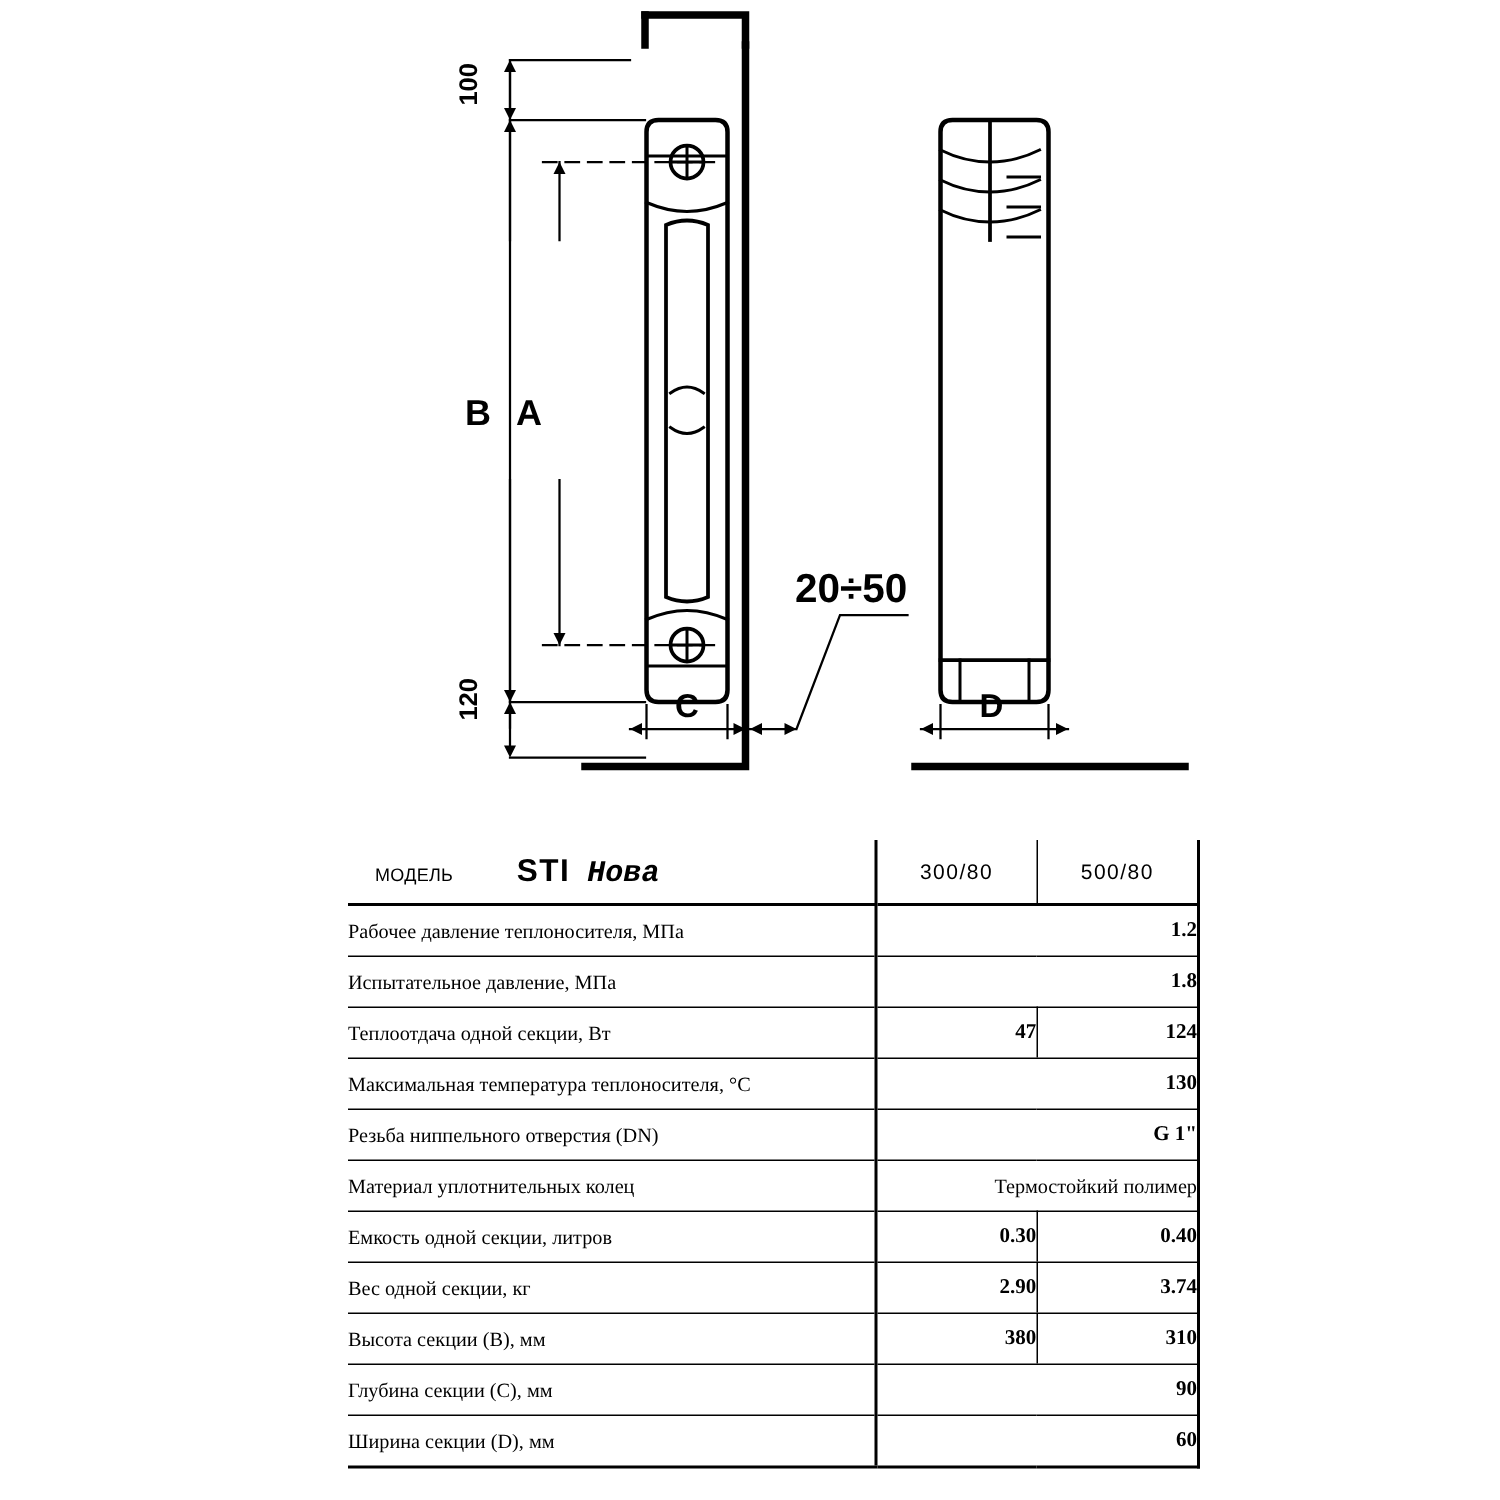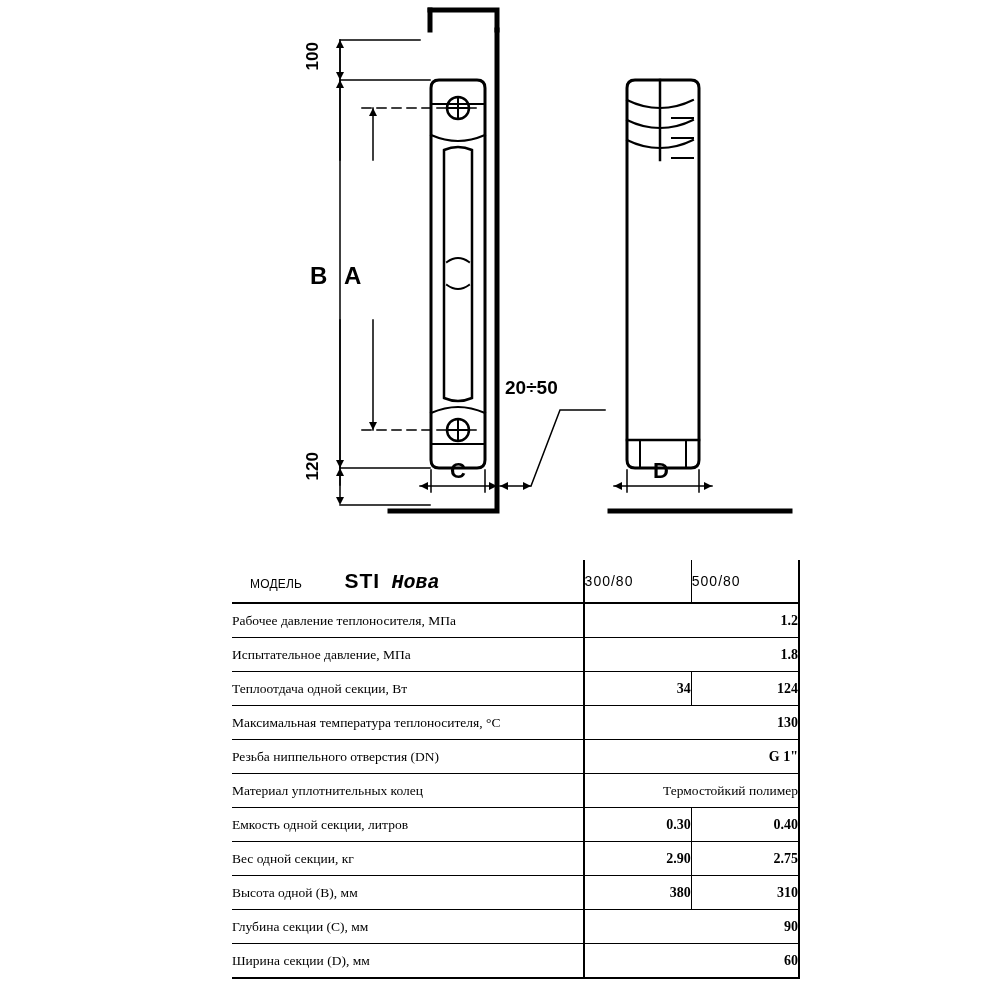--- a/index.html
+++ b/index.html
@@ -67,20 +67,21 @@
   .hdr-series {
     font-family: Liberation Mono, monospace;
     font-style: italic;
     font-weight: bold;
     font-size: 20px;
     padding-left: 8px;
   }
   .hdr-size {
     font-family: "Liberation Sans", sans-serif;
     font-size: 14px;
+    text-align: center;
     letter-spacing: 1px;
     margin-left: 29px;
   }
   .row td {
     height: 33px;
     border-bottom: 1.4px solid #000;
     margin-left: 22px;
   }
   .row:last-child td {
     border-bottom: 2.5px solid #000;
@@ -219,21 +220,21 @@
       </g>
     </g>
   </svg>
 
   <div class="dim-label" style="left:303px; top:42px; font-size:17px; writing-mode:vertical-rl; transform:rotate(180deg);">100</div>
   <div class="dim-label" style="left:303px; top:452px; font-size:17px; writing-mode:vertical-rl; transform:rotate(180deg);">120</div>
   <div class="dim-label" style="left:310px; top:262px; font-size:24px;">B</div>
   <div class="dim-label" style="left:344px; top:262px; font-size:24px;">A</div>
   <div class="dim-label" style="left:450px; top:458px; font-size:22px;">C</div>
   <div class="dim-label" style="left:653px; top:458px; font-size:22px;">D</div>
-  <div class="dim-label" style="left:505px; top:377px; font-size:19px;">20÷50</div>
+  <div class="dim-label" style="left:530px; top:377px; font-size:27px;">20÷50</div>
 
   <table class="spec-table">
     <tbody>
       <tr class="hdr-row">
         <td class="name-col">
           <span class="hdr-model-label">МОДЕЛЬ</span>
           <span class="hdr-brand" style="margin-left:39px;">STI</span>
           <span class="hdr-series">Нова</span>
         </td>
         <td class="v1-col hdr-size col-sep-left">300/80</td>
@@ -245,21 +246,21 @@
         <td class="cell-val col-sep-left tbl-outer-right" colspan="2">1.2</td>
       </tr>
 
       <tr class="row">
         <td class="cell-name">Испытательное давление, МПа</td>
         <td class="cell-val col-sep-left tbl-outer-right" colspan="2">1.8</td>
       </tr>
 
       <tr class="row">
         <td class="cell-name">Теплоотдача одной секции, Вт</td>
-        <td class="cell-val col-sep-left">34</td>
+        <td class="cell-val col-sep-left">47</td>
         <td class="cell-val divider-mid tbl-outer-right">124</td>
       </tr>
 
       <tr class="row">
         <td class="cell-name">Максимальная температура  теплоносителя, °C</td>
         <td class="cell-val col-sep-left tbl-outer-right" colspan="2">130</td>
       </tr>
 
       <tr class="row">
         <td class="cell-name">Резьба ниппельного отверстия (DN)</td>
@@ -273,26 +274,26 @@
 
       <tr class="row">
         <td class="cell-name">Емкость одной секции, литров</td>
         <td class="cell-val col-sep-left">0.30</td>
         <td class="cell-val divider-mid tbl-outer-right">0.40</td>
       </tr>
 
       <tr class="row">
         <td class="cell-name">Вес одной секции, кг</td>
         <td class="cell-val col-sep-left">2.90</td>
-        <td class="cell-val divider-mid tbl-outer-right">2.75</td>
-      </tr>
-
-
-      <tr class="row">
-        <td class="cell-name">Высота одной (В), мм</td>
+        <td class="cell-val divider-mid tbl-outer-right">3.74</td>
+      </tr>
+
+
+      <tr class="row">
+        <td class="cell-name">Высота секции (В), мм</td>
         <td class="cell-val col-sep-left">380</td>
         <td class="cell-val divider-mid tbl-outer-right">310</td>
       </tr>
 
       <tr class="row">
         <td class="cell-name">Глубина секции (С), мм</td>
         <td class="cell-val col-sep-left tbl-outer-right" colspan="2">90</td>
       </tr>
 
       <tr class="row">

